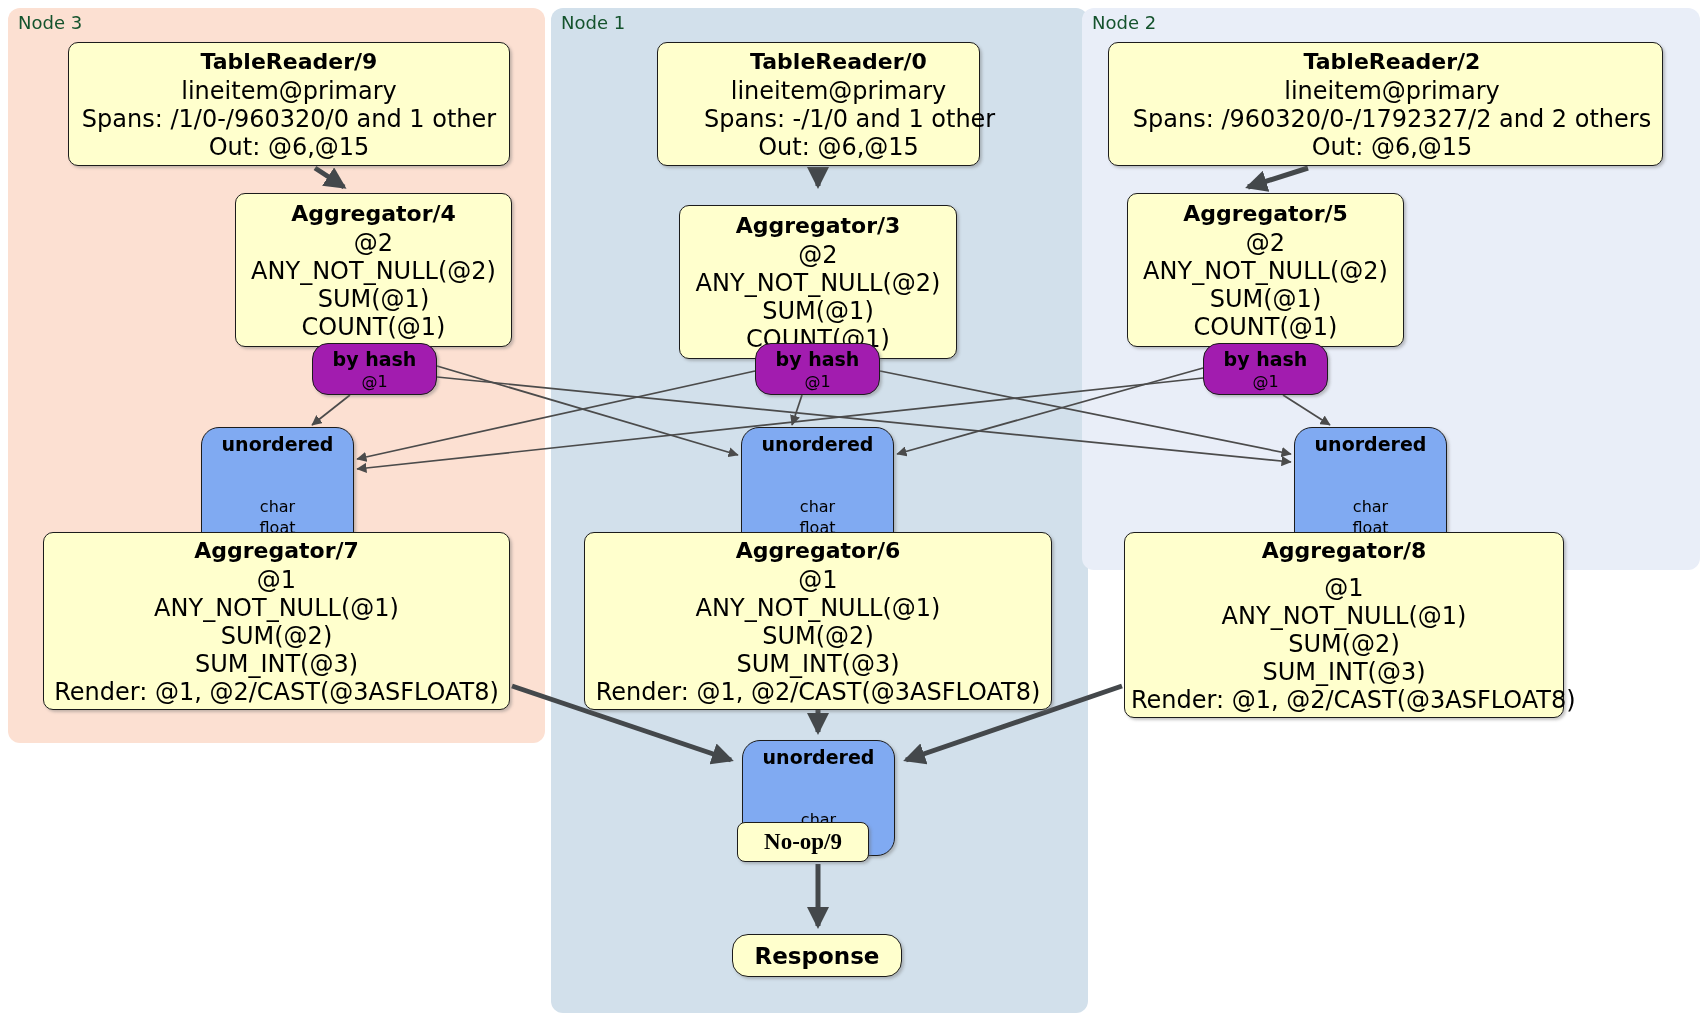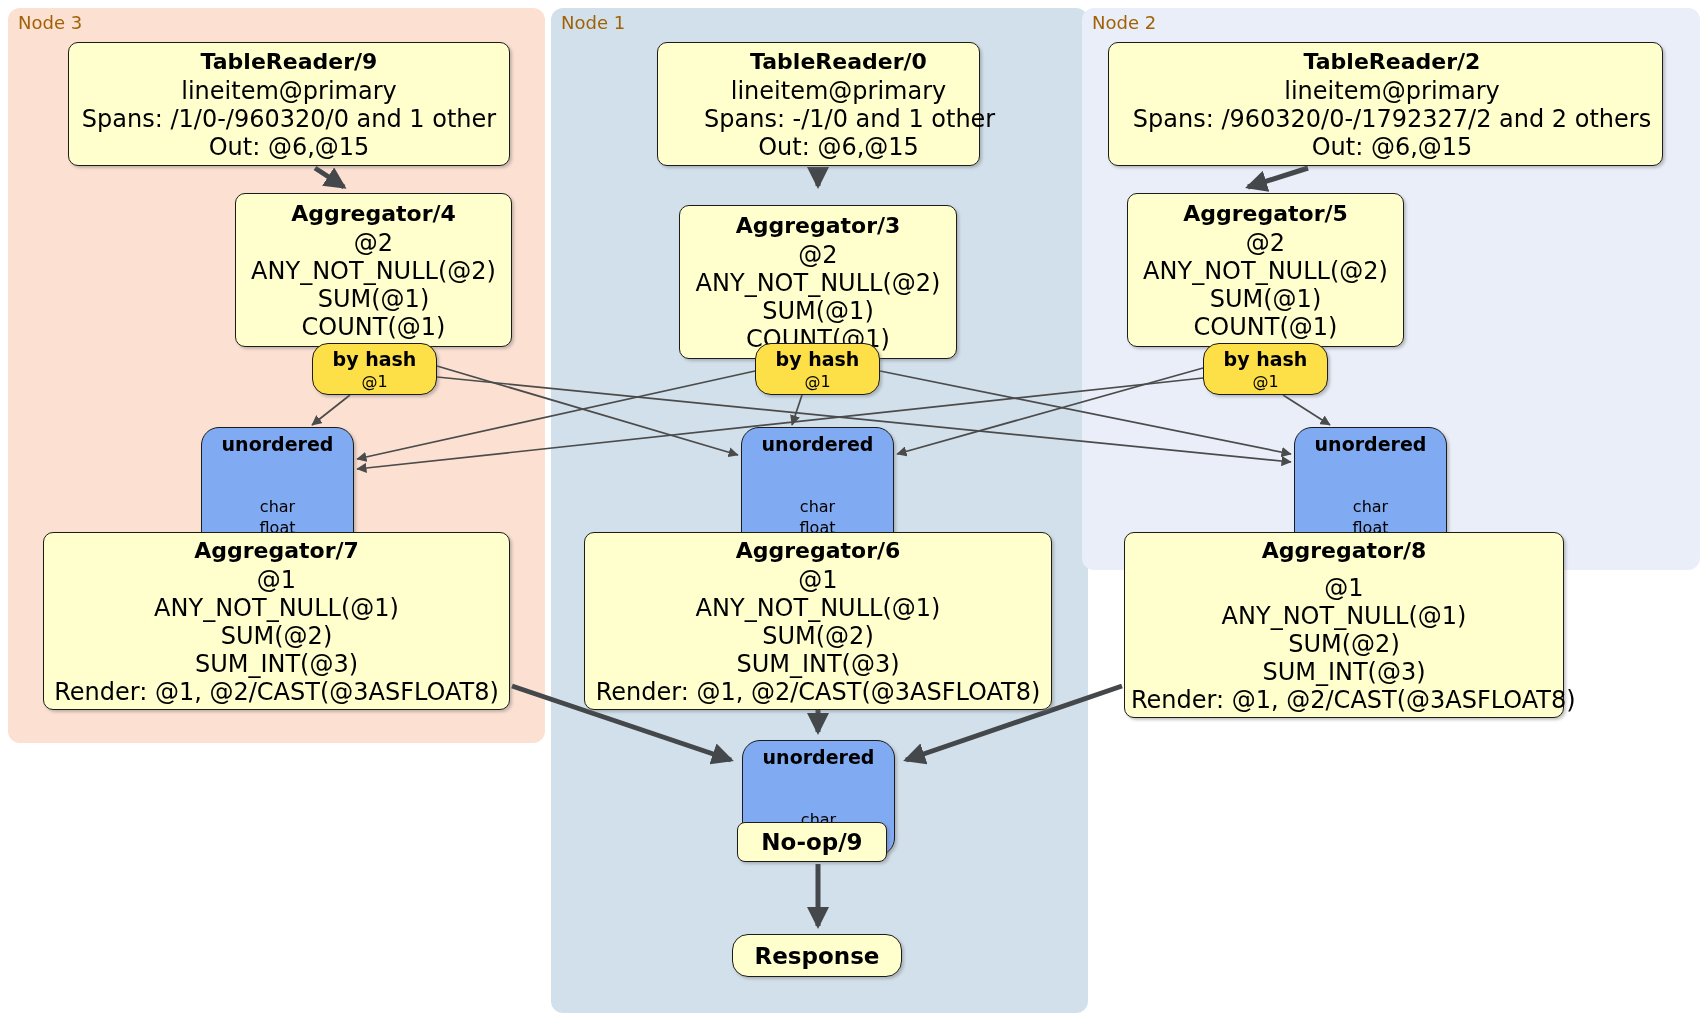--- a/index.html
+++ b/index.html
@@ -4,30 +4,30 @@
 <style>
   html,body{margin:0;padding:0;background:#ffffff;}
   .canvas{
     position:relative;width:1706px;height:1016px;overflow:hidden;
     font-family:"DejaVu Sans","Liberation Sans",sans-serif;color:#000;
   }
   .region{position:absolute;border-radius:12px;z-index:0;}
   .region-node3{left:8px;top:8px;width:537px;height:735px;background:#fce0d2;}
   .region-node1{left:551px;top:8px;width:537px;height:1005px;background:#d2e0eb;}
   .region-node2{left:1082px;top:8px;width:618px;height:562px;background:#e9eef8;}
-  .region-label{position:absolute;left:10px;top:4px;font-size:18px;color:#a16207;}
+  .region-label{position:absolute;left:10px;top:4px;font-size:18px;color:#14532d;}
   .edges{position:absolute;left:0;top:0;z-index:1;}
   .pbox{
     position:absolute;z-index:2;box-sizing:border-box;
     border:1.5px solid #1c1c1c;text-align:center;
     display:flex;flex-direction:column;justify-content:center;
     box-shadow:2px 2px 3px rgba(110,110,110,.40);
   }
   .yellow{background:#ffffcd;border-radius:10px;padding:3px 6px;}
-  .orange{background:#fde047;border-radius:16px;padding:2px 4px;}
+  .orange{background:#a21caf;border-radius:16px;padding:2px 4px;}
   .blue{background:#80aaf2;border-radius:18px;padding:4px 4px;gap:40px;}
   .ptitle{font-weight:bold;font-size:22px;line-height:30px;white-space:nowrap;}
   .bline{font-size:24px;line-height:28px;white-space:nowrap;}
   .rtitle{font-weight:bold;font-size:19px;line-height:24px;}
   .rline,.sline{font-size:16px;line-height:21px;}
   .stitle{font-weight:bold;font-size:19px;line-height:24px;}
   .solo .ptitle{font-size:23px;line-height:30px;}
 </style>
 </head>
 <body>
@@ -201,20 +201,20 @@
       </div>
   </div>
 
   <div class="pbox blue" style="left:742px;top:740px;width:153px;min-height:78px;">
     <div class="stitle">unordered</div>
     <div>
         <div class="sline">char</div>
         <div class="sline">float</div>
       </div>
   </div>
-  <div class="pbox yellow solo" style="left:737px;top:822px;width:150px;min-height:40px;border-radius:8px;">
+  <div class="pbox yellow solo" style="left:737px;top:822px;width:132px;min-height:40px;border-radius:8px;font-family:Liberation Serif, serif;">
     <div class="ptitle">No-op/9</div>
   </div>
   <div class="pbox yellow solo" style="left:732px;top:934px;width:170px;min-height:43px;border-radius:16px;">
     <div class="ptitle">Response</div>
   </div>
 
 </div>
 
 </body></html>

